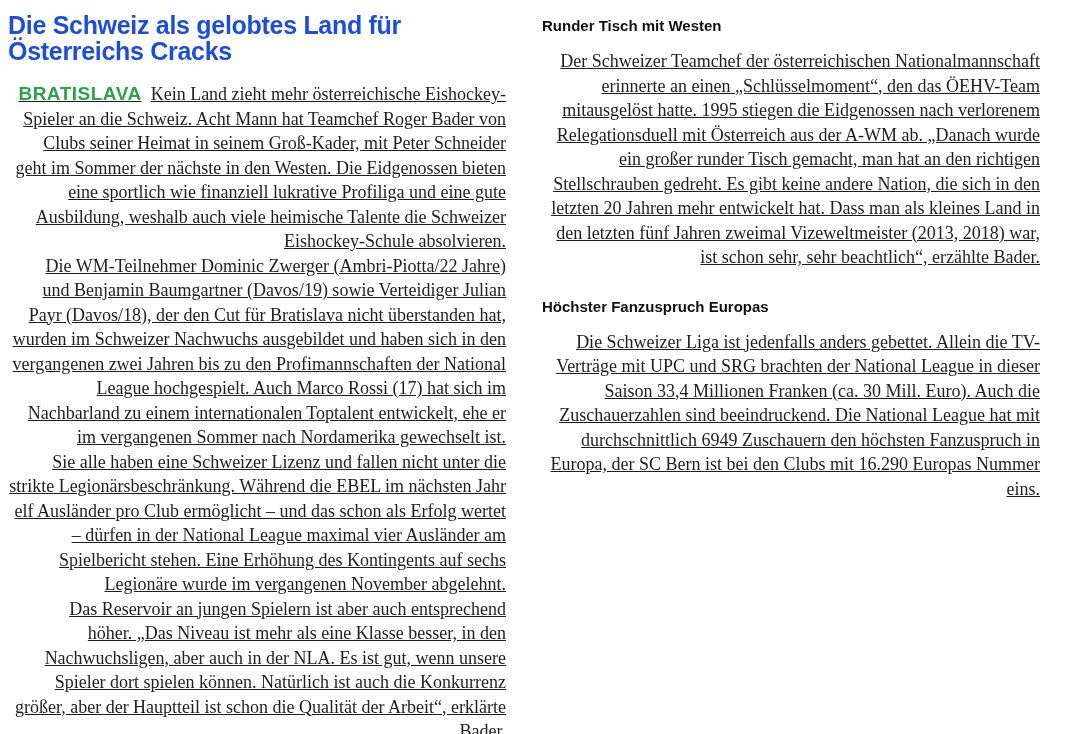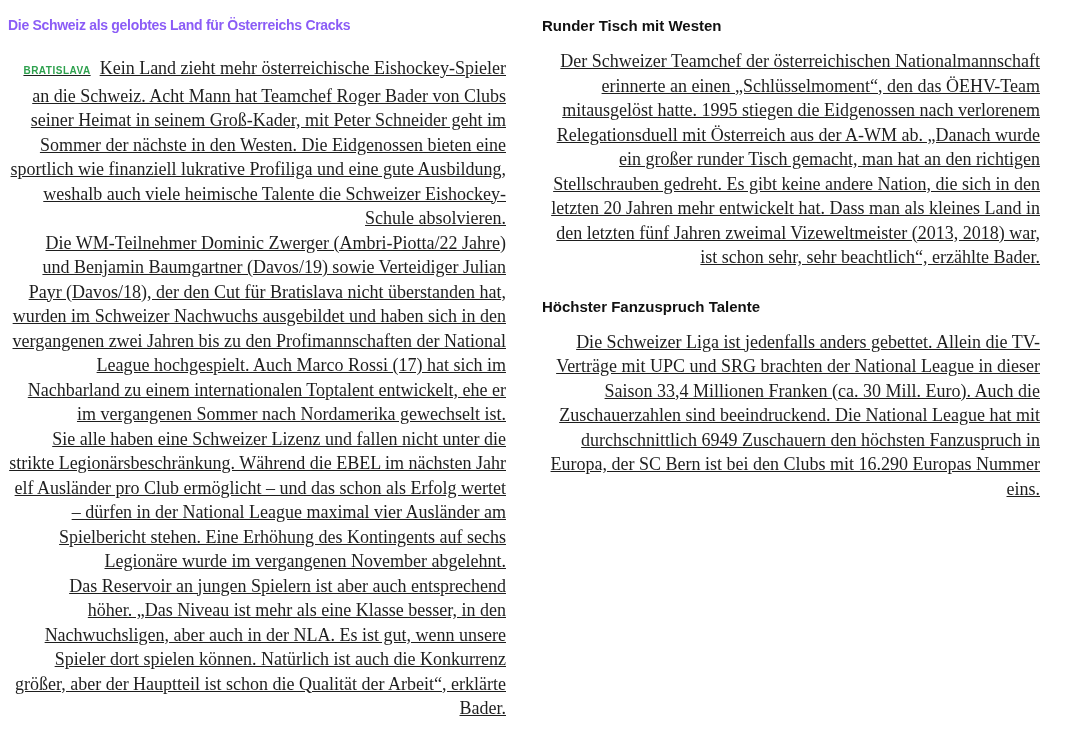--- a/index.html
+++ b/index.html
@@ -20,25 +20,25 @@
     padding: 12px 34px 10px 8px;
     display: flex;
     gap: 36px;
   }
   .col {
     width: 498px;
     flex: 0 0 498px;
   }
   .headline {
     font-family: "Liberation Sans", sans-serif;
-    font-size: 14px;
+    font-size: 25px;
     line-height: 26px;
     font-weight: 700;
     letter-spacing: -0.3px;
-    color: #8b5cf6;
+    color: #1d4ed8;
     margin: 0 0 18px 0;
   }
   p.body-text {
     font-size: 18px;
     line-height: 24.5px;
     margin: 0;
     color: #1e1e1e;
     text-align: right;
     text-decoration: underline;
   }
@@ -51,21 +51,21 @@
     line-height: 18px;
     font-weight: 700;
     color: #111111;
     margin: 28px 0 14px 0;
   }
   .crosshead.first {
     margin-top: 5px;
   }
   .dateline {
     font-family: "Liberation Sans", sans-serif;
-    font-size: 10px;
+    font-size: 19px;
     font-weight: 700;
     letter-spacing: 0.5px;
     color: #2ea14e;
     margin-right: 9px;
     text-transform: uppercase;
   }
 </style>
 </head>
 <body>
 
@@ -82,18 +82,18 @@
     <p class="body-text">Sie alle haben eine Schweizer Lizenz und fallen nicht unter die strikte Legionärsbeschränkung. Während die EBEL im nächsten Jahr elf Ausländer pro Club ermöglicht – und das schon als Erfolg wertet – dürfen in der National League maximal vier Ausländer am Spielbericht stehen. Eine Erhöhung des Kontingents auf sechs Legionäre wurde im vergangenen November abgelehnt.</p>
 
     <p class="body-text indent">Das Reservoir an jungen Spielern ist aber auch entsprechend höher. „Das Niveau ist mehr als eine Klasse besser, in den Nachwuchsligen, aber auch in der NLA. Es ist gut, wenn unsere Spieler dort spielen können. Natürlich ist auch die Konkurrenz größer, aber der Hauptteil ist schon die Qualität der Arbeit“, erklärte Bader.</p>
   </div>
 
   <div class="col">
     <h2 class="crosshead first">Runder Tisch mit Westen</h2>
 
     <p class="body-text">Der Schweizer Teamchef der österreichischen Nationalmannschaft erinnerte an einen „Schlüsselmoment“, den das ÖEHV-Team mitausgelöst hatte. 1995 stiegen die Eidgenossen nach verlorenem Relegationsduell mit Österreich aus der A-WM ab. „Danach wurde ein großer runder Tisch gemacht, man hat an den richtigen Stellschrauben gedreht. Es gibt keine andere Nation, die sich in den letzten 20 Jahren mehr entwickelt hat. Dass man als kleines Land in den letzten fünf Jahren zweimal Vizeweltmeister (2013, 2018) war, ist schon sehr, sehr beachtlich“, erzählte Bader.</p>
 
-    <h2 class="crosshead">Höchster Fanzuspruch Talente</h2>
+    <h2 class="crosshead">Höchster Fanzuspruch Europas</h2>
 
     <p class="body-text">Die Schweizer Liga ist jedenfalls anders gebettet. Allein die TV-Verträge mit UPC und SRG brachten der National League in dieser Saison 33,4 Millionen Franken (ca. 30 Mill. Euro). Auch die Zuschauerzahlen sind beeindruckend. Die National League hat mit durchschnittlich 6949 Zuschauern den höchsten Fanzuspruch in Europa, der SC Bern ist bei den Clubs mit 16.290 Europas Nummer eins.</p>
   </div>
 
 </div>
 
 </body></html>

